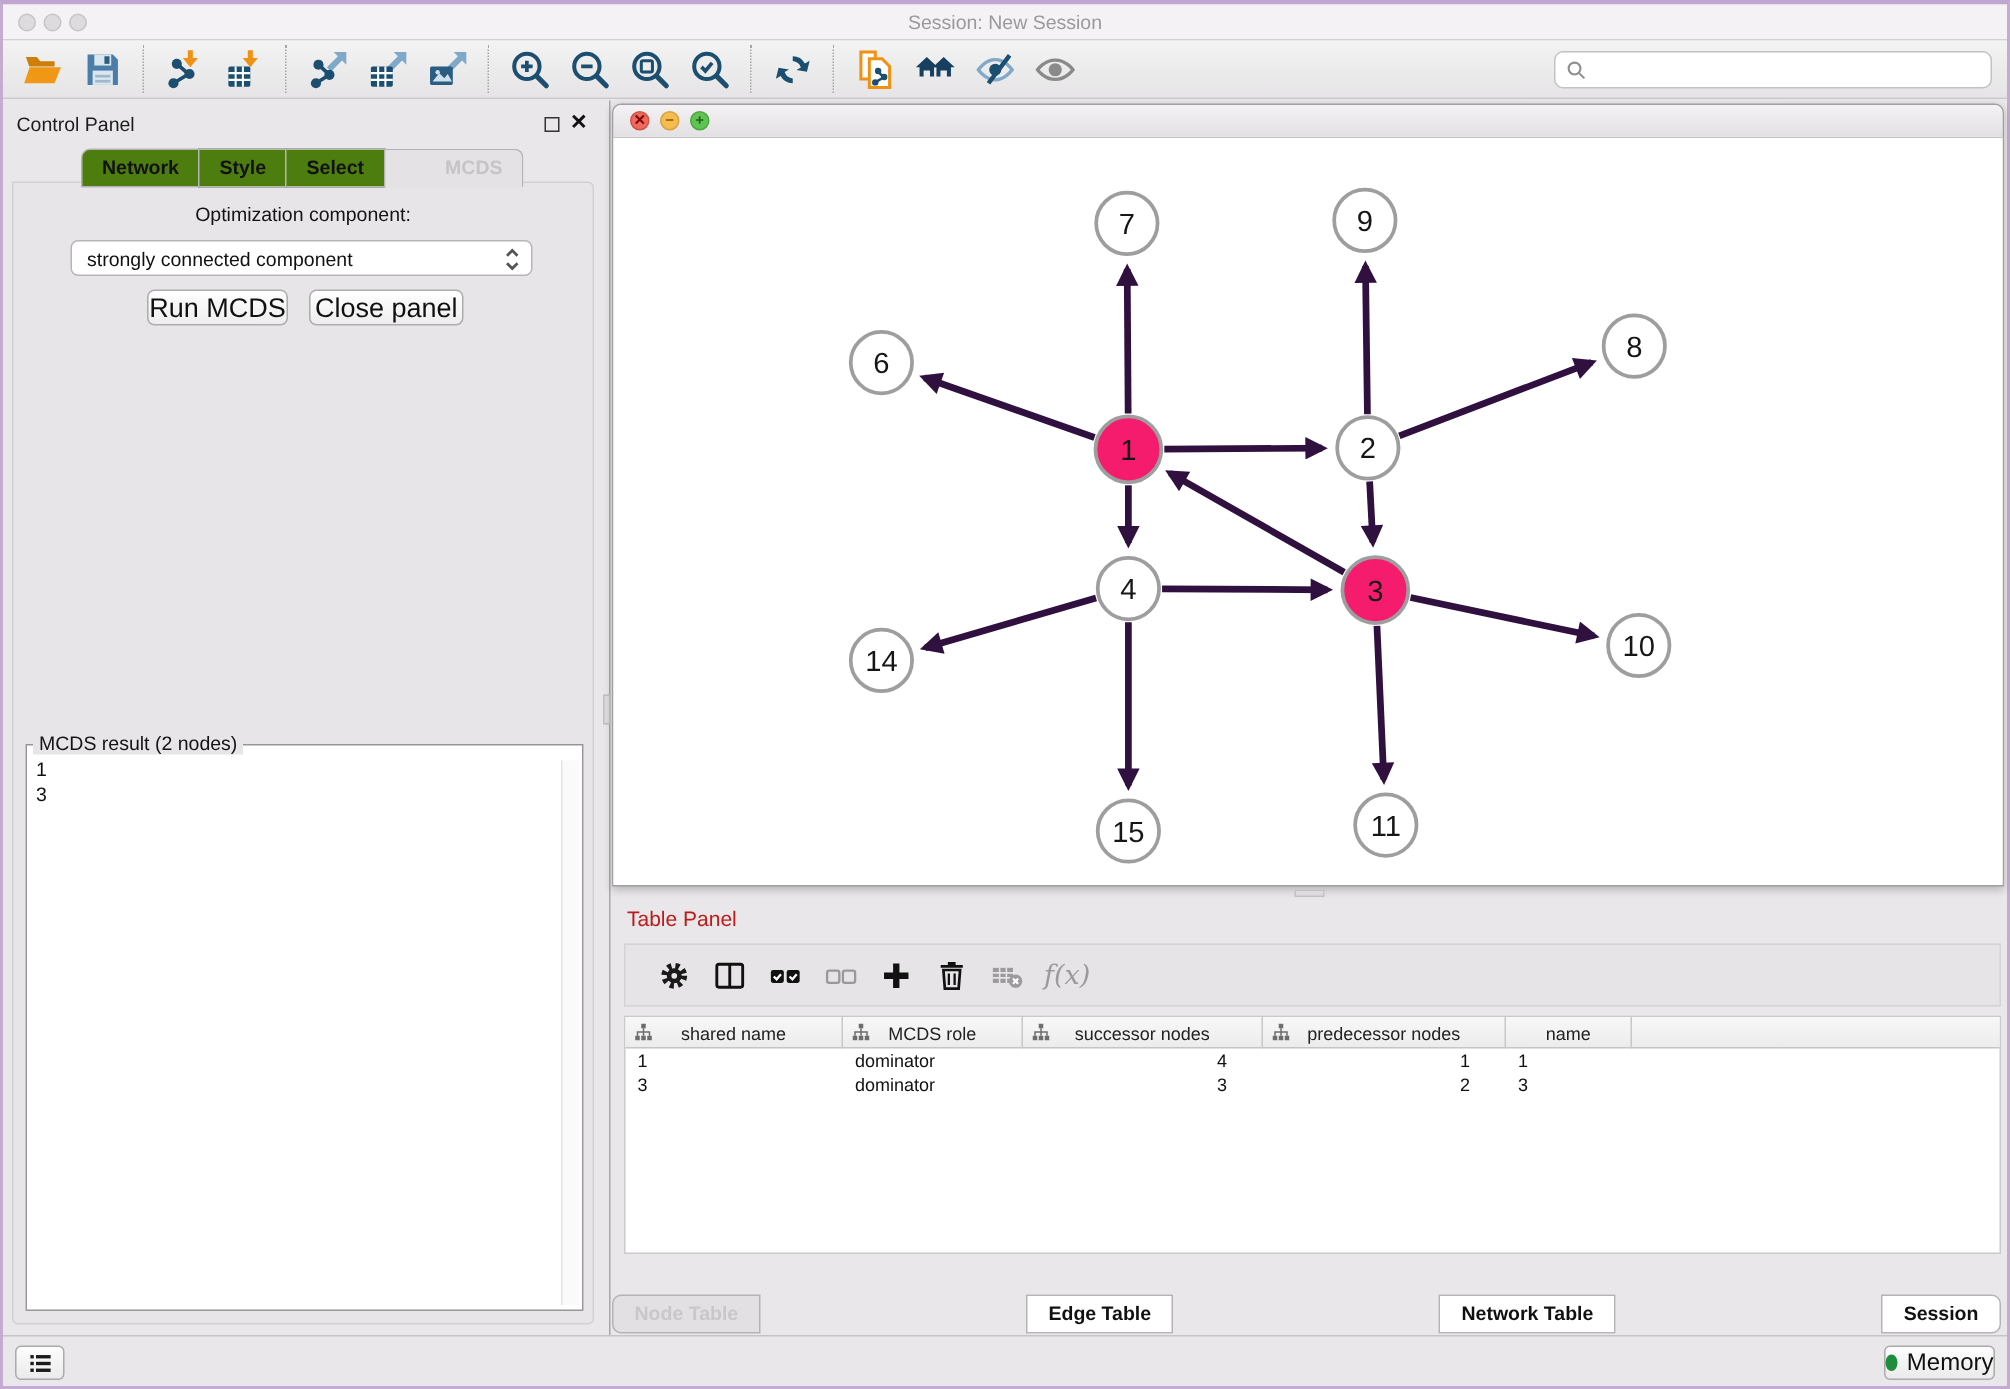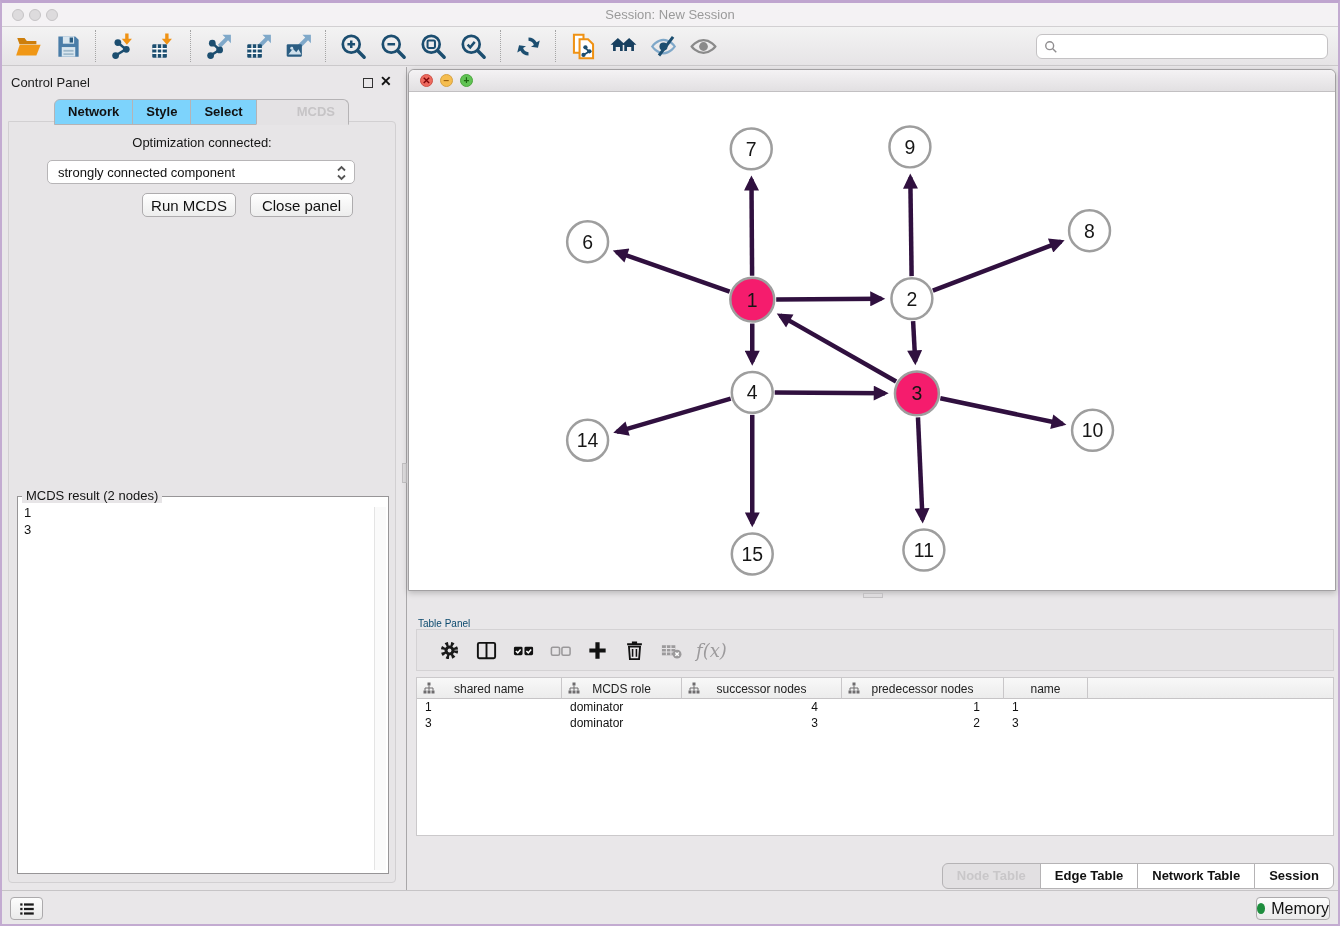--- a/index.html
+++ b/index.html
@@ -19,61 +19,61 @@
   .tsep { width:0; height:32px; border-left:1px dotted #a5a5a5; margin:0 7px; }
   .search { position:absolute; right:10px; top:7px; width:292px; height:25px; background:#fff; border:1px solid #c4c2c4; border-radius:6px; display:flex; align-items:center; padding-left:7px; }
   .search input { border:none; outline:none; flex:1; font-size:13px; background:transparent; margin-left:5px; height:20px; }
 
   
   .cpanel { position:absolute; left:0; top:64px; width:400px; height:828px; }
   .cpanel-title { position:absolute; left:9px; top:8px; font-size:13px; color:#1c1c1c; }
   .panel-float { position:absolute; width:10px; height:10px; border:1.5px solid #333; top:11px; }
   .panel-close { position:absolute; top:6px; font-size:14px; font-weight:bold; color:#111; }
   .ctabs { position:absolute; left:0; right:0; top:32px; display:flex; justify-content:center; z-index:3; }
-  .tab { font-size:13px; font-weight:600; color:#111; background:#7dd3fc; border:1px solid #b5b3b5; padding:4px 13px 5px; margin-left:-1px; }
+  .tab { font-size:13px; font-weight:600; color:#111; background:#4d7c0f; border:1px solid #b5b3b5; padding:4px 13px 5px; margin-left:-1px; }
   .tab.first { border-radius:6px 0 0 0; }
   .tab.disabled-active { background:#e4e2e4; color:#c6c4c6; border-radius:0 6px 0 0; border-bottom-color:#e4e2e4;padding-left:40px; }
   .cbody { position:absolute; left:6px; right:6px; top:54px; height:762px; background:#e7e5e7; border:1px solid #d2d0d2; border-radius:0 4px 4px 4px; }
   .opt-label { position:absolute; left:0; right:0; top:13px; text-align:center; font-size:13px; color:#141414; }
   .select { position:absolute; left:38px; top:38px; width:308px; height:24px; background:#fff; border:1px solid #b7b5b7; border-radius:5px; font-size:13px; color:#111; display:flex; align-items:center; padding-left:10px; }
   .select .stepper { position:absolute; right:7px; top:3px; }
-  .btn { position:absolute; top:71px; height:24px; background:linear-gradient(#ffffff,#ededed); border:1px solid #aeacae; border-radius:5px; font-size:15px; color:#111; display:flex; align-items:center; justify-content:center;margin-left:44px; }
+  .btn { position:absolute; top:71px; height:24px; background:linear-gradient(#ffffff,#ededed); border:1px solid #aeacae; border-radius:5px; font-size:18px; color:#111; display:flex; align-items:center; justify-content:center; }
   .groupbox { position:absolute; left:8px; top:374px; width:372px; height:378px; border:1px solid #979597; background:#fff; }
   .groupbox .legend { position:absolute; top:-9px; left:4px; background:#e7e5e7; padding:0 4px; font-size:13px; color:#141414; }
   .groupbox .text { position:absolute; left:6px; top:7px; right:20px; font-size:13px; color:#111; white-space:pre-line; line-height:17px; }
   .scrolltrack { position:absolute; right:2px; top:10px; bottom:3px; width:12px; background:#fafafa; border-left:1px solid #e4e4e4; }
 
   
   .vsplit { position:absolute; left:400px; top:64px; width:6px; height:828px; }
   .vsplit .line { position:absolute; right:1px; top:0; bottom:0; width:1px; background:#a9a7a9; }
   .vsplit .handle { position:absolute; left:0; top:396px; width:5px; height:20px; background:#dddbdd; border:1px solid #c2c0c2; }
   .hsplit-handle { position:absolute; left:455px; top:2px; width:20px; height:5px; background:#dddbdd; border:1px solid #c2c0c2; }
 
   
   .netwin { position:absolute; left:406px; top:66px; width:928px; height:522px; border:1px solid #a2a0a2; border-radius:6px 6px 0 0; box-shadow:0 2px 6px rgba(0,0,0,.22); background:#fff; }
   .net-title { position:absolute; left:0; right:0; top:0; height:22px; background:linear-gradient(#f4f2f4,#e2e0e2); border-bottom:1px solid #c2c0c2; border-radius:6px 6px 0 0; }
   .net-title .t { position:absolute; left:0; right:0; top:3px; text-align:center; font-size:13px; color:#2a2a2a; }
   .light { position:absolute; top:4px; width:13px; height:13px; border-radius:50%; font-size:10px; font-weight:bold; text-align:center; line-height:12px; }
   .net-canvas { position:absolute; left:0; right:0; top:22px; bottom:0; background:#fff; }
 
   
   .tpanel { position:absolute; left:406px; top:597px; width:926px; height:293px; }
-  .tpanel-title { position:absolute; left:10px; top:18px; font-size:10px; color:#0c4a6e; }
+  .tpanel-title { position:absolute; left:10px; top:4px; font-size:14px; color:#b91c1c; }
   .ttoolbar { position:absolute; left:8px; top:29px; width:918px; height:42px; background:#e6e4e6; border:1px solid #d4d2d4; display:flex; align-items:center; padding-left:14px; gap:0; }
   .ttbtn { width:37px; height:34px; display:flex; align-items:center; justify-content:center; }
   .ttbtn svg { width:23px; height:23px; }
   .fx { font-family:"DejaVu Serif", serif; font-style:italic; font-size:18px; color:#9c9a9c; margin-left:6px; }
   .ttable { position:absolute; left:8px; top:77px; width:918px; height:159px; background:#fff; border:1px solid #cbc9cb; }
   .thead { display:flex; height:21px; background:linear-gradient(#f8f8f8,#ececec); border-bottom:1px solid #c6c4c6; }
   .th { position:relative; height:21px; border-right:1px solid #c9c7c9; font-size:12px; color:#222; display:flex; align-items:center; justify-content:center; }
   .th .col-icon { position:absolute; left:6px; top:4px; }
   .th.fill { flex:1; border-right:none; }
   .tr { display:flex; height:16px; }
   .td { font-size:12px; color:#111; height:16px; line-height:16px; overflow:hidden; }
-  .btabs { position:absolute; left:0; right:0; top:263px; display:flex; justify-content:flex-end; }
+  .btabs { position:absolute; left:0; right:0; top:263px; display:flex; justify-content:space-between; }
   .btab { font-size:13px; font-weight:600; color:#111; background:#fff; border:1px solid #b5b3b5; padding:4px 14px 5px; margin-left:-1px; }
   .btab.first { border-radius:6px 0 0 6px; margin-left:0; }
   .btab.last { border-radius:0 6px 6px 0; }
   .btab.disabled-active { background:#e2e0e2; color:#c9c7c9; }
 
   
   .statusbar { position:absolute; left:0; right:0; bottom:0; height:34px; background:#e9e7e9; border-top:1px solid #c6c4c6; }
   .sbtn { position:absolute; top:6px; height:23px; background:linear-gradient(#fdfdfd,#eaeaea); border:1px solid #acaaac; border-radius:4px; display:flex; align-items:center; justify-content:center; font-size:16px; color:#111; }
   .memdot { width:11px; height:11px; border-radius:50%; background:#1e8e3e; margin-right:6px; }
 </style>
@@ -229,21 +229,21 @@
     <span class="panel-close" style="left:378px">✕</span>
 
     <div class="ctabs">
       <div class="tab first">Network</div>
       <div class="tab">Style</div>
       <div class="tab">Select</div>
       <div class="tab disabled-active">MCDS</div>
     </div>
 
     <div class="cbody">
-      <div class="opt-label">Optimization connected:</div>
+      <div class="opt-label">Optimization component:</div>
 
       <div class="select">
         <span>strongly connected component</span>
         <span class="stepper">
           <svg width="11" height="18" viewBox="0 0 11 18" fill="none" stroke="#555" stroke-width="1.8">
               <path d="M2 6.5L5.5 3 9 6.5"></path>
               <path d="M2 11.5L5.5 15 9 11.5"></path>
             </svg>
         </span>
       </div>

